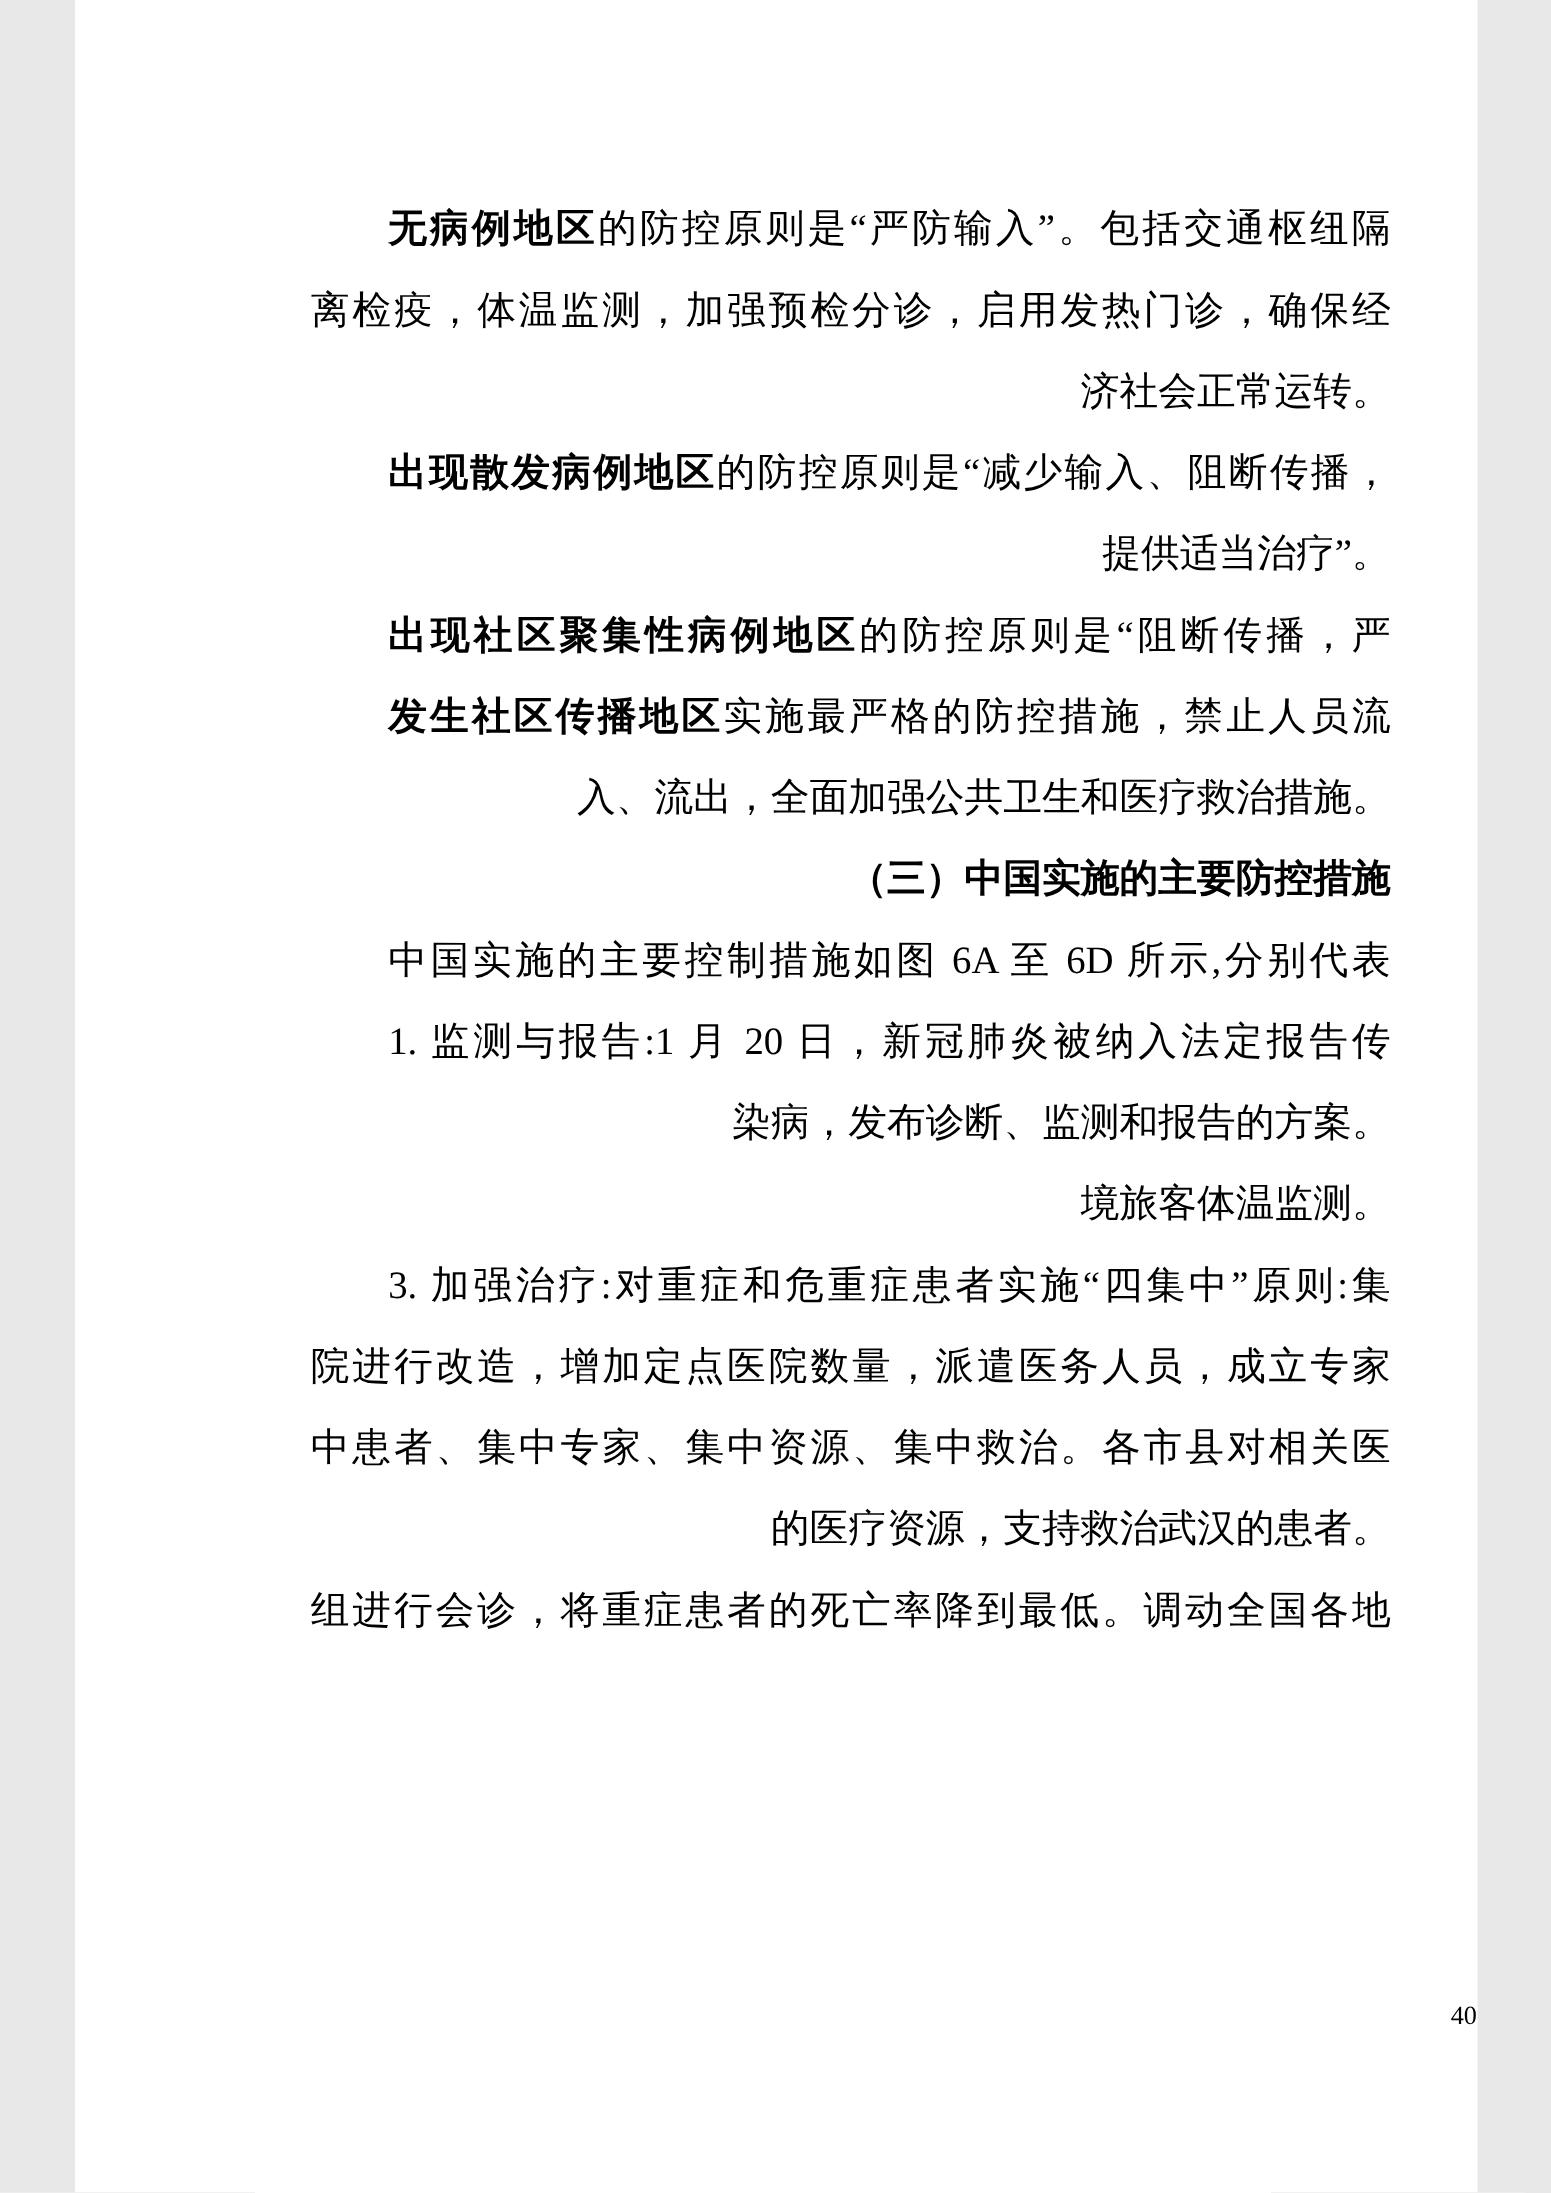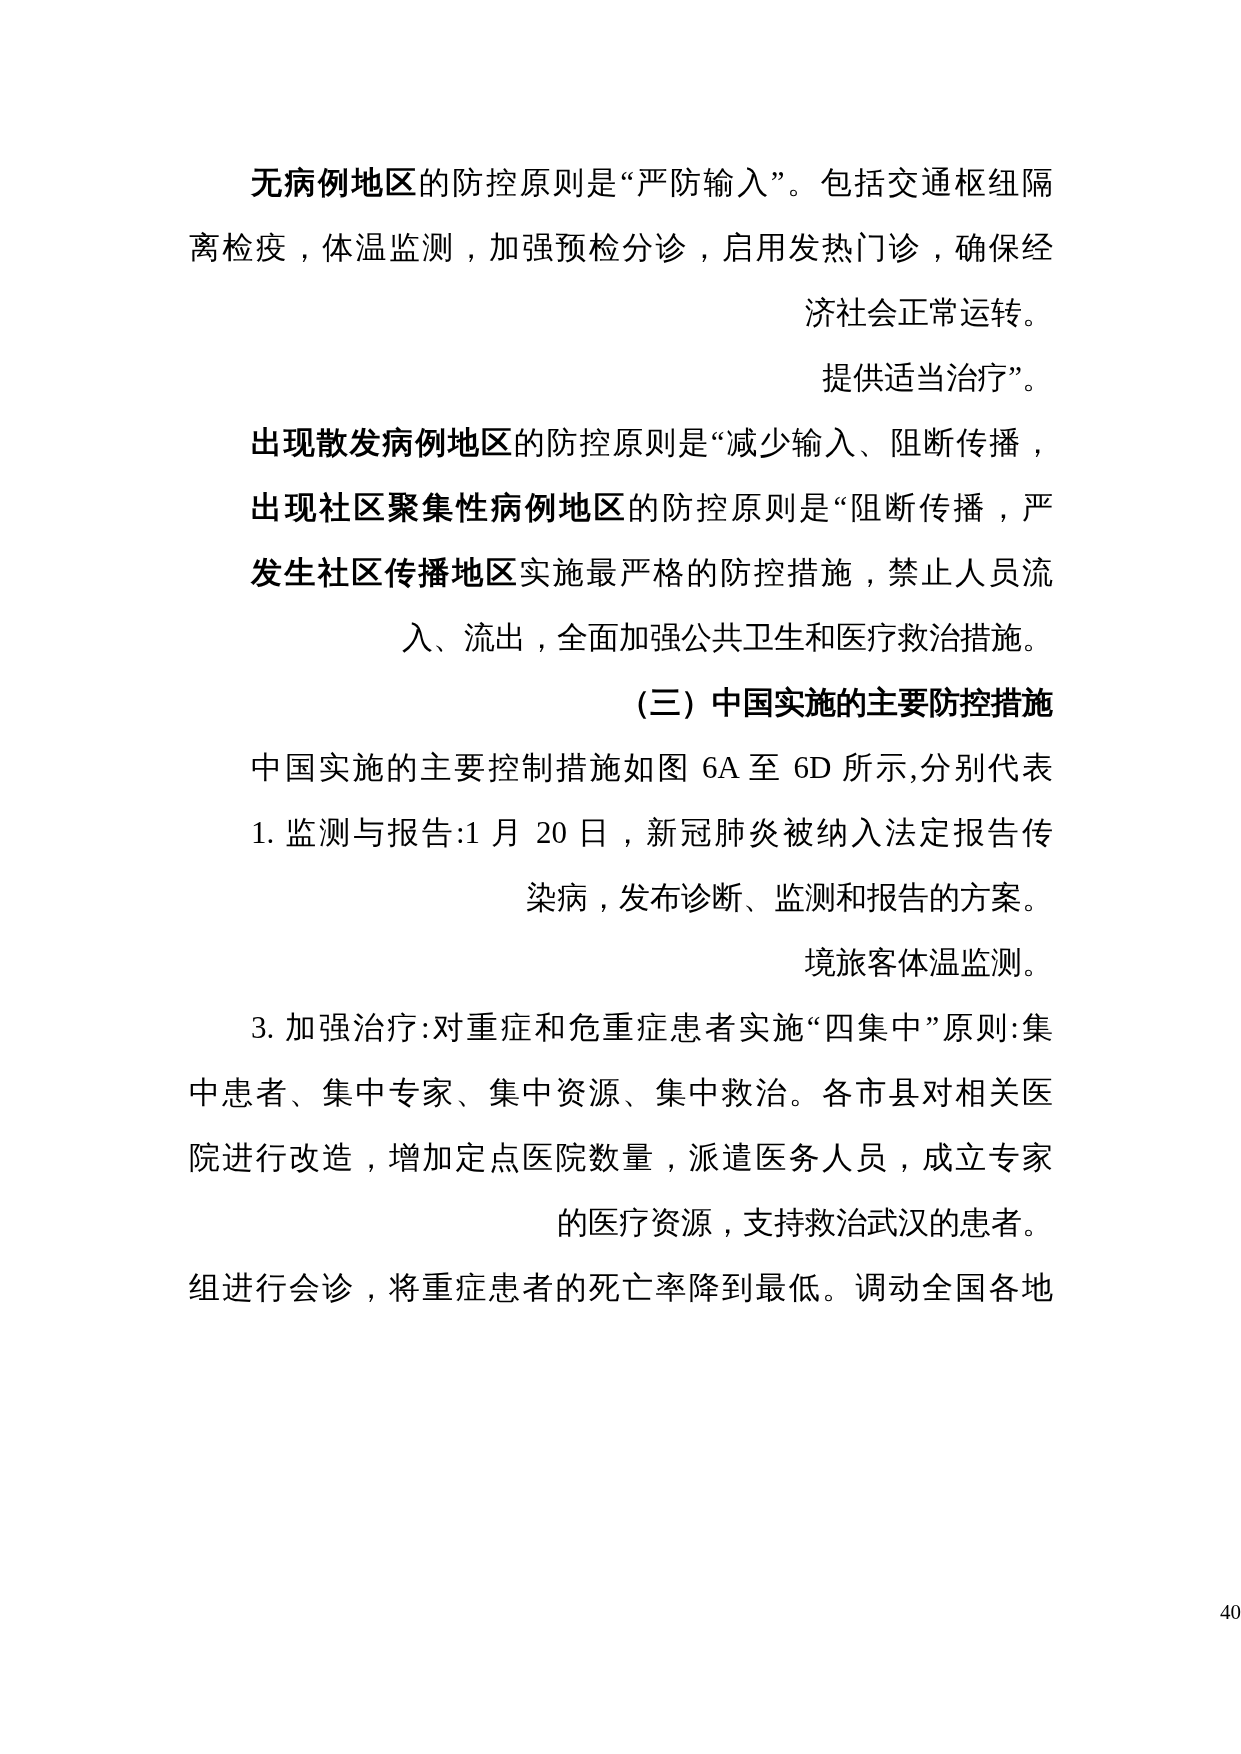--- a/index.html
+++ b/index.html
@@ -2,21 +2,21 @@
 <html><head>
 <meta charset="utf-8">
 <style>
   html, body {
     margin: 0;
     padding: 0;
     background: #e8e8e8;
   }
   .page {
     position: relative;
-    width: 1241px;
+    width: 1122px;
     height: 1754px;
     margin: 0 auto;
     background: #ffffff;
     color: #000000;
     font-family: "Liberation Serif", "DejaVu Serif", serif;
     overflow: hidden;
   }
   .text-block {
     position: absolute;
     left: 189px;
@@ -58,30 +58,30 @@
   }
 </style>
 </head>
 <body>
 
 <div class="page">
   <div class="text-block">
       <div class="line just ind"><span class="b">无病例地区</span><span>的防控原则是“严防输入”。包括交通枢纽隔</span></div>
       <div class="line just"><span>离检疫，体温监测，加强预检分诊，启用发热门诊，确保经</span></div>
       <div class="line"><span>济社会正常运转。</span></div>
+      <div class="line just ind"><span class="b">出现散发病例地区</span><span>的防控原则是“减少输入、阻断传播，</span></div>
       <div class="line"><span>提供适当治疗”。</span></div>
-      <div class="line just ind"><span class="b">出现散发病例地区</span><span>的防控原则是“减少输入、阻断传播，</span></div>
       <div class="line just ind"><span class="b">出现社区聚集性病例地区</span><span>的防控原则是“阻断传播，严</span></div>
       <div class="line just ind"><span class="b">发生社区传播地区</span><span>实施最严格的防控措施，禁止人员流</span></div>
       <div class="line"><span>入、流出，全面加强公共卫生和医疗救治措施。</span></div>
       <div class="line ind heading"><span class="b">（三）中国实施的主要防控措施</span></div>
       <div class="line just ind"><span>中国实施的主要控制措施如图 6A 至 6D 所示,分别代表</span></div>
       <div class="line just ind"><span>1. 监测与报告:1 月 20 日，新冠肺炎被纳入法定报告传</span></div>
       <div class="line"><span>染病，发布诊断、监测和报告的方案。</span></div>
       <div class="line"><span>境旅客体温监测。</span></div>
       <div class="line just ind"><span>3. 加强治疗:对重症和危重症患者实施“四集中”原则:集</span></div>
+      <div class="line just"><span>院进行改造，增加定点医院数量，派遣医务人员，成立专家</span></div>
       <div class="line just"><span>中患者、集中专家、集中资源、集中救治。各市县对相关医</span></div>
-      <div class="line just"><span>院进行改造，增加定点医院数量，派遣医务人员，成立专家</span></div>
       <div class="line"><span>的医疗资源，支持救治武汉的患者。</span></div>
       <div class="line just"><span>组进行会诊，将重症患者的死亡率降到最低。调动全国各地</span></div>
     </div>
   <div class="page-number">40</div>
 </div>
 
 </body></html>

